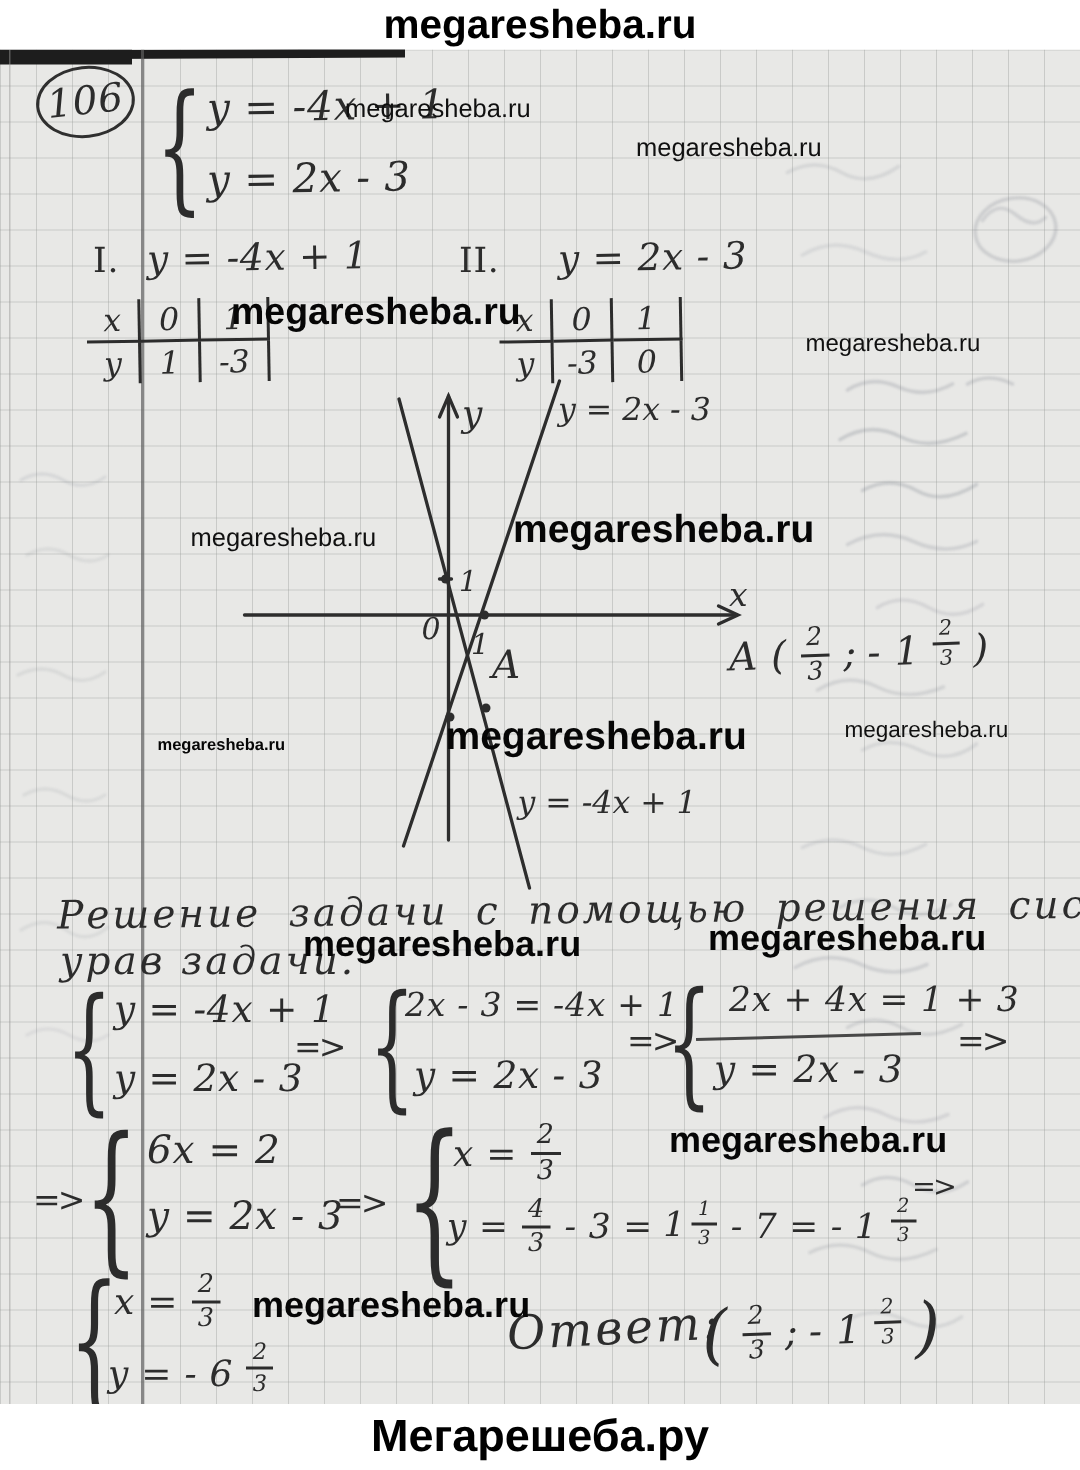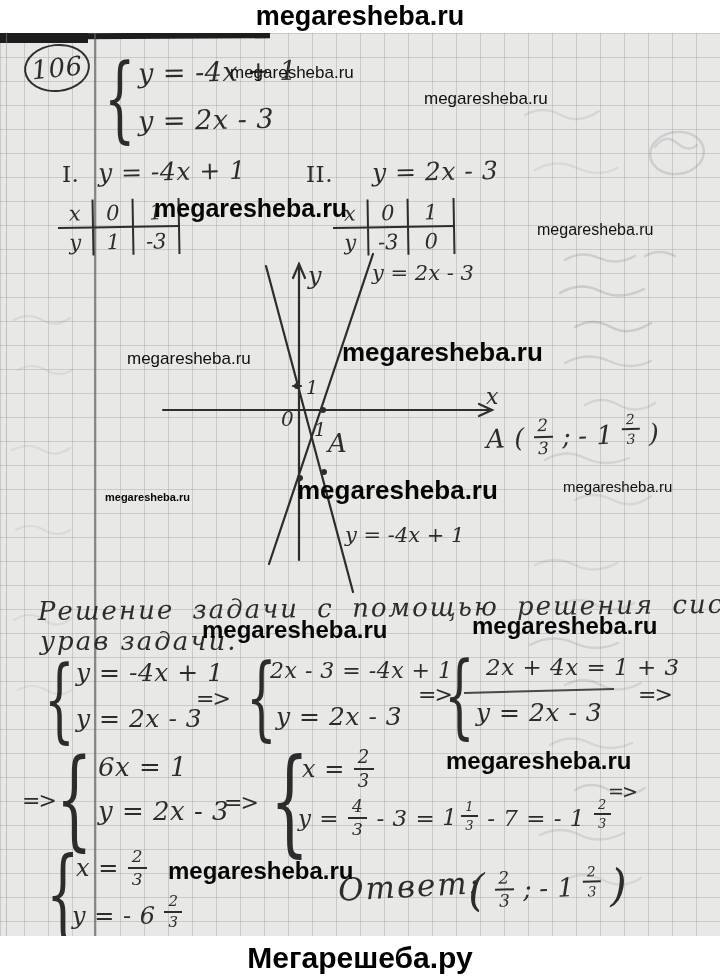--- a/index.html
+++ b/index.html
@@ -192,21 +192,21 @@
 <span class="arr" style="left:418px;top:682px;">=&gt;</span>
 
 <span class="brace" style="left:444px;top:650px;font-size:88px;">{</span>
 <span class="hw" style="left:486px;top:654px;font-size:23px;">2x + 4x = 1 + 3</span>
 <div class="uline" style="left:464px;top:690px;width:150px;height:2px;transform:rotate(-1.5deg);"></div>
 <span class="hw" style="left:476px;top:698px;font-size:25px;">y = 2x - 3</span>
 <span class="arr" style="left:638px;top:682px;">=&gt;</span>
 
 <span class="arr" style="left:22px;top:788px;">=&gt;</span>
 <span class="brace" style="left:56px;top:744px;font-size:104px;">{</span>
-<span class="hw" style="left:98px;top:752px;font-size:26px;">6x = 1</span>
+<span class="hw" style="left:98px;top:752px;font-size:26px;">6x = 2</span>
 <span class="hw" style="left:98px;top:796px;font-size:26px;">y = 2x - 3</span>
 <span class="arr" style="left:224px;top:790px;">=&gt;</span>
 
 <span class="brace" style="left:270px;top:742px;font-size:112px;">{</span>
 <div class="hw mline" style="left:302px;top:748px;font-size:24px;">
   <span>x =</span>
   <span class="frac" style="font-size:18px;">
       <span class="fn">2</span>
       <span class="fd">3</span>
     </span>

